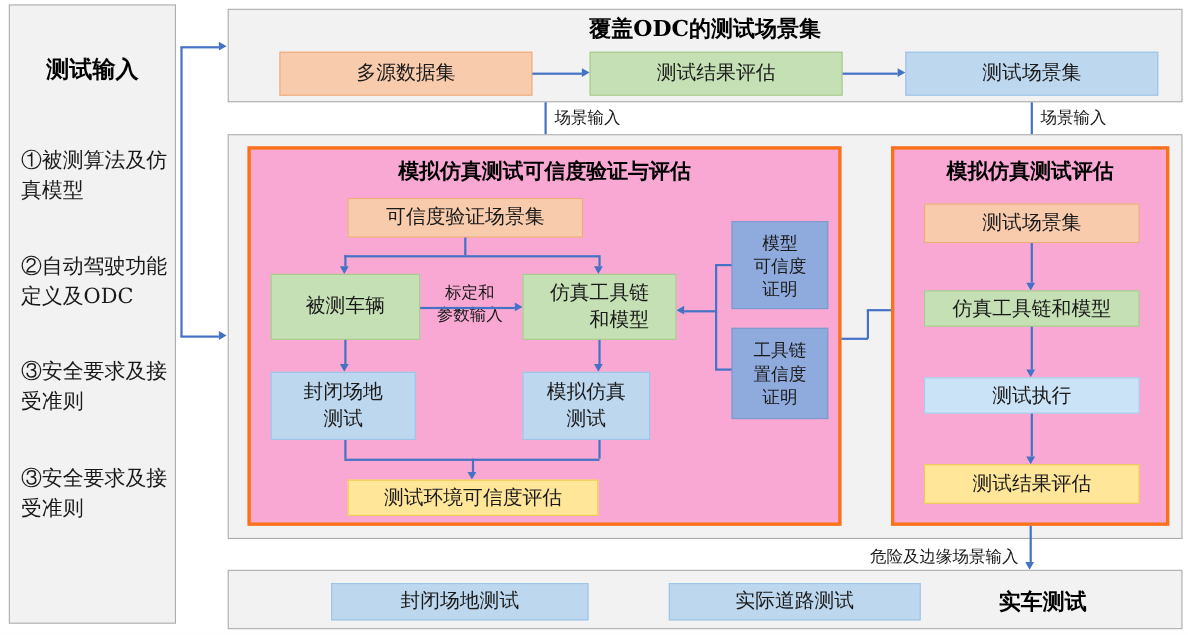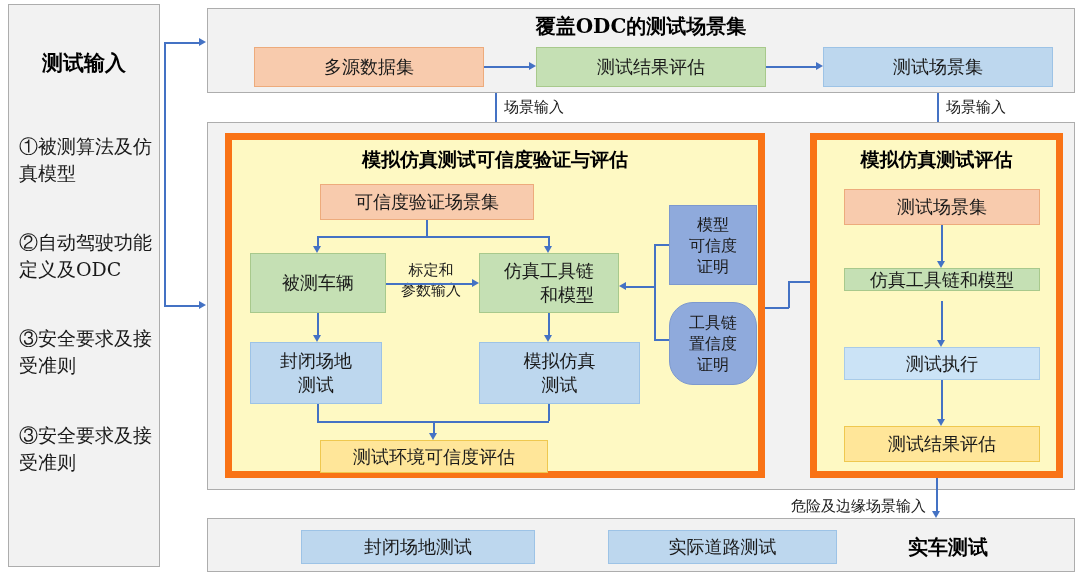--- a/index.html
+++ b/index.html
@@ -1,19 +1,19 @@
 <!DOCTYPE html>
 <html><head>
 <meta charset="utf-8">
 <style>
   html,body { margin:0; padding:0; background:#fff; }
   body { width:1080px; height:577px; position:relative; overflow:hidden;
          font-family:"DejaVu Serif","Liberation Serif",serif; color:#1a1a1a; }
   .greybox { position:absolute; background:#F2F2F2; border:1px solid #ADADAD; box-sizing:border-box; }
-  .panel   { position:absolute; background:#fef9c3; border:7px solid #f97316; box-sizing:border-box; }
+  .panel   { position:absolute; background:#f9a8d4; border:3px solid #f97316; box-sizing:border-box; }
   .box { position:absolute; display:flex; align-items:center; justify-content:center; text-align:center;
          border:1px solid; box-sizing:border-box; font-size:18px; white-space:pre-line; line-height:24px; }
   .orange    { background:#F8CBAD; border-color:#EDAB7C; }
   .green     { background:#C5E0B4; border-color:#A8C98C; }
   .blue      { background:#BDD7EE; border-color:#9DC3E6; }
   .lightblue { background:#CBE3F6; border-color:#A9CBE8; }
   .yellow    { background:#FFE699; border-color:#EFC84F; }
   .darkblue  { background:#8FAADC; border-color:#7D99CE; font-size:16px; line-height:21px; }
   .ptitle { position:absolute; left:0; width:100%; text-align:center; font-weight:bold; font-size:19px; color:#000; }
   .big-title { font-size:20px; }
@@ -82,54 +82,54 @@
   <div class="lh" style="left:154px;top:143px;width:86px;"></div>
   <div class="ah right" style="left:240px;top:139px;"></div>
 
   <div class="lv" style="left:85px;top:173px;height:22px;"></div>
   <div class="ah down" style="left:81px;top:195px;"></div>
   <div class="lv" style="left:316px;top:173px;height:22px;"></div>
   <div class="ah down" style="left:312px;top:195px;"></div>
 
   <div class="box blue" style="left:18px;top:202px;width:132px;height:62px;">封闭场地
 测试</div>
-  <div class="box blue" style="left:247px;top:202px;width:161px;height:62px;">模拟仿真
+  <div class="box blue" style="left:247px;top:202px;width:116px;height:62px;">模拟仿真
 测试</div>
 
   <div class="lv" style="left:85px;top:264px;height:17px;"></div>
   <div class="lv" style="left:316px;top:264px;height:17px;"></div>
   <div class="lh" style="left:85px;top:281px;width:232px;"></div>
   <div class="lv" style="left:201px;top:281px;height:12px;"></div>
   <div class="ah down" style="left:197px;top:293px;"></div>
   <div class="box yellow" style="left:88px;top:300px;width:228px;height:33px;">测试环境可信度评估</div>
 
   <div class="box darkblue" style="left:437px;top:65px;width:88px;height:80px;">模型
 可信度
 证明</div>
-  <div class="box darkblue" style="left:437px;top:162px;width:88px;height:83px;border-radius:24px;">工具链
+  <div class="box darkblue" style="left:437px;top:162px;width:88px;height:83px;">工具链
 置信度
 证明</div>
   <div class="lh" style="left:422px;top:104px;width:15px;"></div>
   <div class="lh" style="left:422px;top:199px;width:15px;"></div>
   <div class="lv" style="left:422px;top:104px;height:96px;"></div>
   <div class="lh" style="left:394px;top:146px;width:28px;"></div>
   <div class="ah left" style="left:387px;top:142px;"></div>
 </div>
 
 <div class="lh" style="left:765px;top:307px;width:24px;"></div>
 <div class="lv" style="left:788px;top:282px;height:26px;"></div>
 <div class="lh" style="left:788px;top:281px;width:42px;"></div>
 <div class="ah right" style="left:830px;top:277px;"></div>
 
 <div class="panel" style="left:810px;top:133px;width:253px;height:345px;">
   <div class="ptitle" style="top:7px;">模拟仿真测试评估</div>
   <div class="box orange" style="left:27px;top:49px;width:196px;height:36px;">测试场景集</div>
   <div class="lv" style="left:124px;top:85px;height:36px;"></div>
   <div class="ah down" style="left:120px;top:121px;"></div>
-  <div class="box green" style="left:27px;top:128px;width:196px;height:23px;">仿真工具链和模型</div>
+  <div class="box green" style="left:27px;top:128px;width:196px;height:33px;">仿真工具链和模型</div>
   <div class="lv" style="left:124px;top:161px;height:39px;"></div>
   <div class="ah down" style="left:120px;top:200px;"></div>
   <div class="box lightblue" style="left:27px;top:207px;width:196px;height:33px;">测试执行</div>
   <div class="lv" style="left:124px;top:240px;height:39px;"></div>
   <div class="ah down" style="left:120px;top:279px;"></div>
   <div class="box yellow" style="left:27px;top:286px;width:196px;height:36px;">测试结果评估</div>
 </div>
 
 <div class="lv" style="left:936px;top:478px;height:33px;"></div>
 <div class="ah down" style="left:932px;top:511px;"></div>

